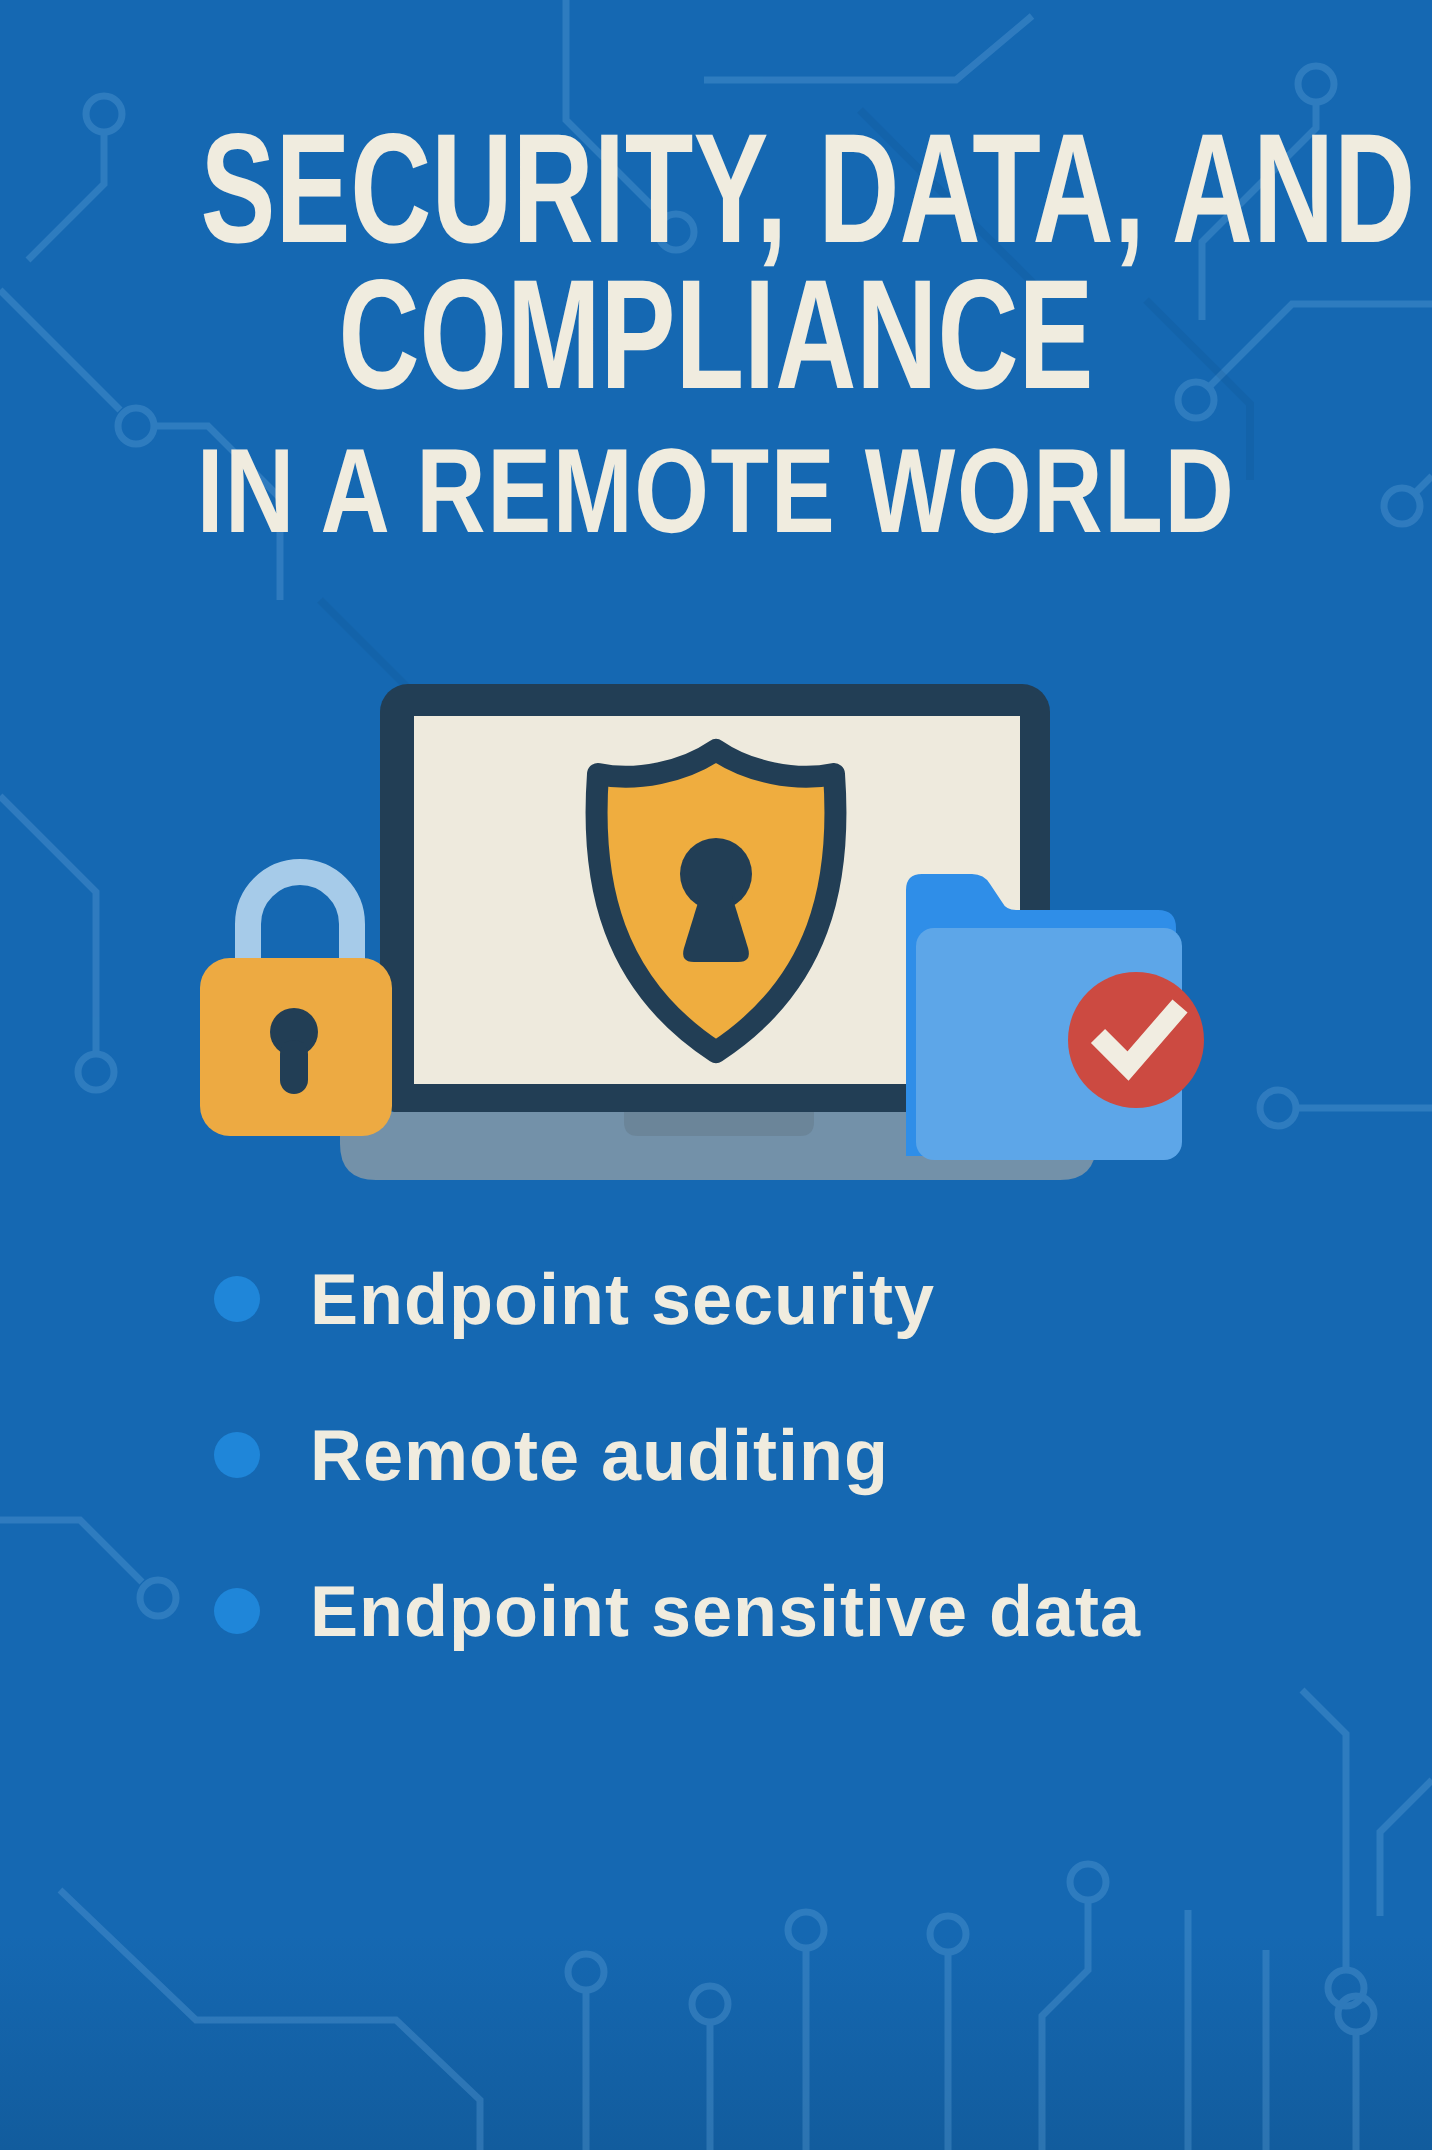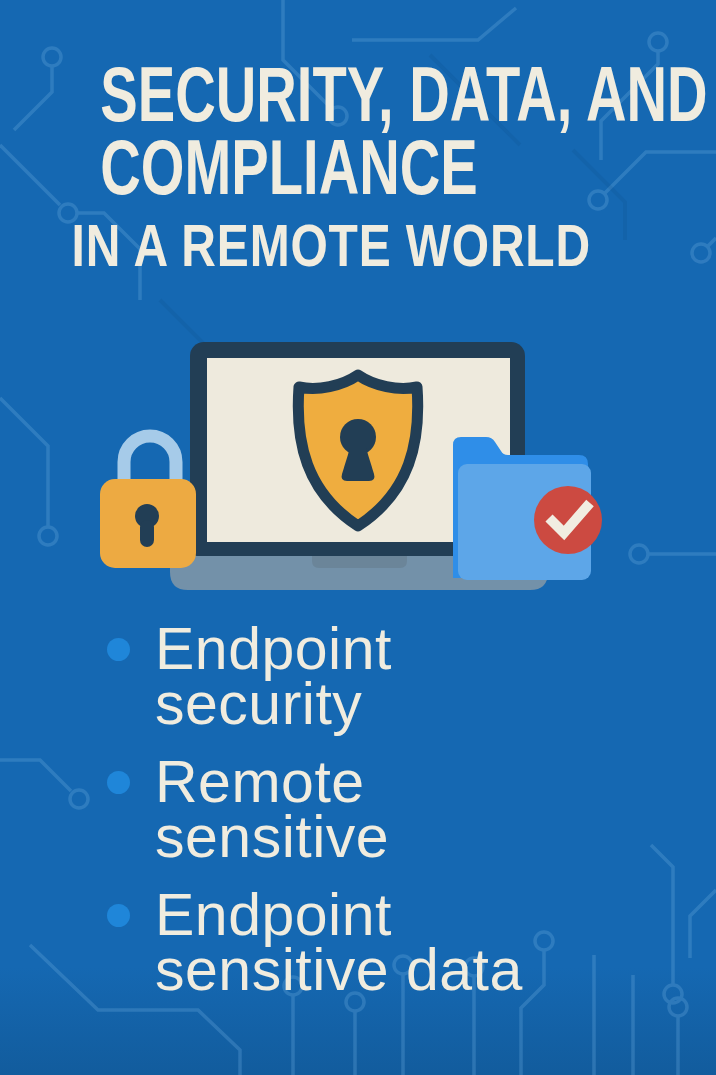--- a/index.html
+++ b/index.html
@@ -8,41 +8,41 @@
     width:716px; height:1075px;
     overflow:hidden;
     background:linear-gradient(180deg,#1568b2 0%,#1568b2 90%,#125c9d 100%);
     font-family:"Liberation Sans", sans-serif;
   }
   svg.circuit {
     position:absolute; left:0; top:0; width:716px; height:1075px;
   }
   .title-block {
     position:absolute; left:0; top:58px; width:716px;
-    text-align:left; color:#f0ecdf;
+    text-align:center; color:#f0ecdf;
     font-weight:700;
   }
   .title-line-main {
     font-size:78px; line-height:73px;
     transform:scaleX(0.72); transform-origin:50% 50%;
     white-space:nowrap; letter-spacing:0px;
   }
   .title-line-sub {
     margin-top:14px;
     font-size:60px; line-height:56px;
     transform:scaleX(0.80); transform-origin:50% 50%;
     white-space:nowrap; letter-spacing:1px;
   }
   svg.illus {
     position:absolute; left:80px; top:330px; width:560px; height:270px;
   }
   ul.bullets {
     position:absolute; left:155px; top:622px; width:460px;
     margin:0; padding:0; list-style:none;
-    color:#f0ecdf; font-size:59px; font-weight:400; letter-spacing:0.5px;
+    color:#f0ecdf; font-size:36px; font-weight:700; letter-spacing:0.5px;
   }
   ul.bullets li {
     position:relative; line-height:55px; margin-bottom:23px;
   }
   ul.bullets li .dot {
     position:absolute; left:-48px; top:16px;
     width:23px; height:23px; border-radius:50%;
     background:#1f86d9;
   }
 </style>
@@ -149,21 +149,21 @@
     </g>
   </svg>
 
   <ul class="bullets">
     <li>
       <span class="dot"></span>
       <span>Endpoint security</span>
     </li>
     <li>
       <span class="dot"></span>
-      <span>Remote sensitive</span>
+      <span>Remote auditing</span>
     </li>
     <li>
       <span class="dot"></span>
       <span>Endpoint sensitive data</span>
     </li>
   </ul>
 
 </div>
 
 </body></html>

